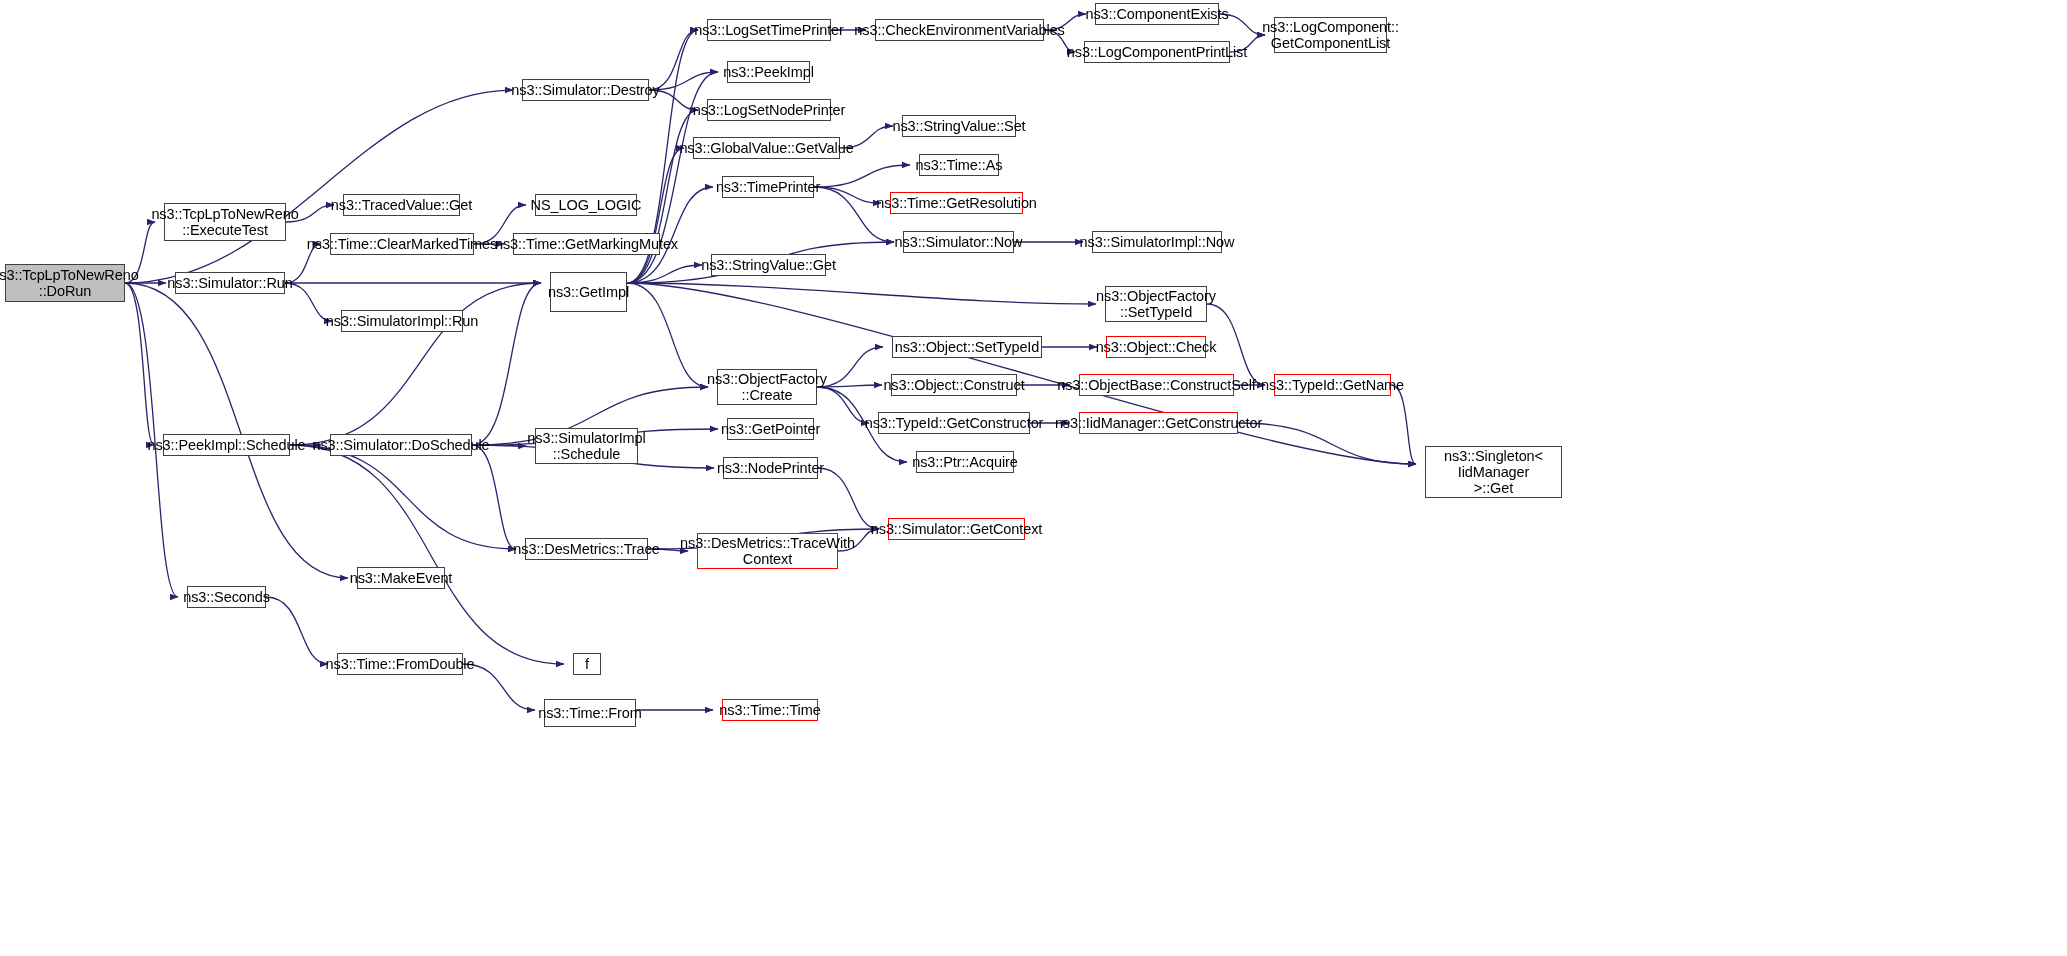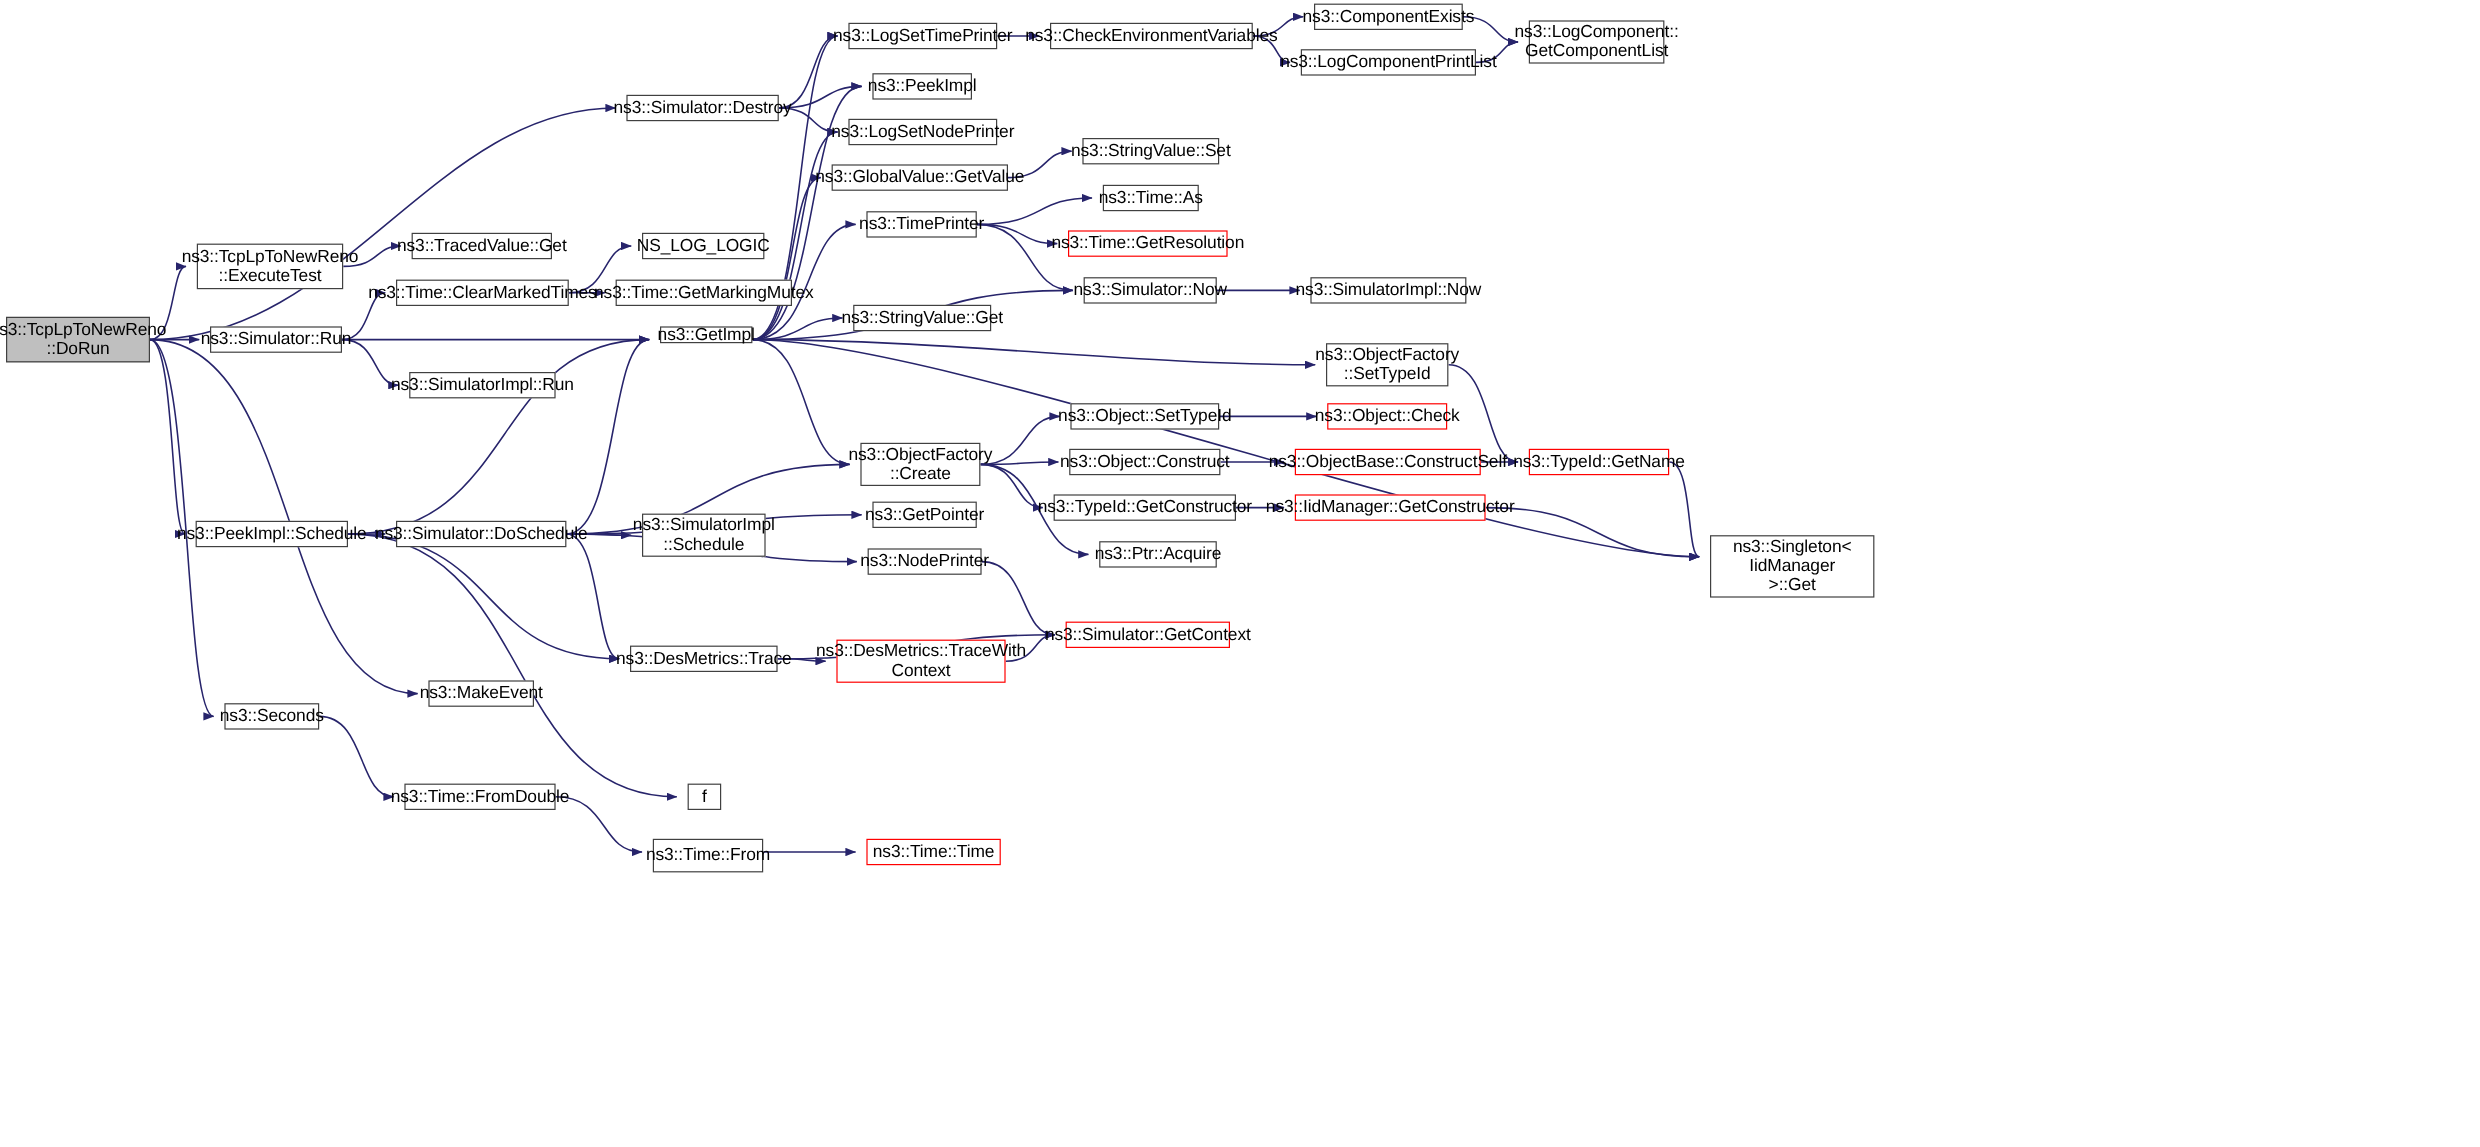--- a/index.html
+++ b/index.html
@@ -139,45 +139,45 @@
       <div class="node" style="left: 187px; top: 586px; width: 79px; height: 22px;"><span>ns3::Seconds</span></div>
       <div class="node" style="left: 343px; top: 194px; width: 117px; height: 22px;"><span>ns3::TracedValue::Get</span></div>
       <div class="node" style="left: 330px; top: 233px; width: 144px; height: 22px;"><span>ns3::Time::ClearMarkedTimes</span></div>
       <div class="node" style="left: 341px; top: 310px; width: 122px; height: 22px;"><span>ns3::SimulatorImpl::Run</span></div>
       <div class="node" style="left: 330px; top: 434px; width: 142px; height: 22px;"><span>ns3::Simulator::DoSchedule</span></div>
       <div class="node" style="left: 357px; top: 567px; width: 88px; height: 22px;"><span>ns3::MakeEvent</span></div>
       <div class="node" style="left: 337px; top: 653px; width: 126px; height: 22px;"><span>ns3::Time::FromDouble</span></div>
       <div class="node" style="left: 535px; top: 194px; width: 102px; height: 22px;"><span>NS_LOG_LOGIC</span></div>
       <div class="node" style="left: 513px; top: 233px; width: 147px; height: 22px;"><span>ns3::Time::GetMarkingMutex</span></div>
       <div class="node" style="left: 522px; top: 79px; width: 127px; height: 22px;"><span>ns3::Simulator::Destroy</span></div>
-      <div class="node" style="left: 550px; top: 272px; width: 77px; height: 14px;"><span>ns3::GetImpl</span></div>
+      <div class="node" style="left: 550px; top: 272px; width: 77px; height: 40px;"><span>ns3::GetImpl</span></div>
       <div class="node" style="left: 535px; top: 428px; width: 103px; height: 36px;"><span>ns3::SimulatorImpl
 ::Schedule</span></div>
       <div class="node" style="left: 525px; top: 538px; width: 123px; height: 22px;"><span>ns3::DesMetrics::Trace</span></div>
       <div class="node" style="left: 573px; top: 653px; width: 28px; height: 22px;"><span>f</span></div>
       <div class="node" style="left: 544px; top: 699px; width: 92px; height: 28px;"><span>ns3::Time::From</span></div>
       <div class="node" style="left: 707px; top: 19px; width: 124px; height: 22px;"><span>ns3::LogSetTimePrinter</span></div>
       <div class="node" style="left: 727px; top: 61px; width: 83px; height: 22px;"><span>ns3::PeekImpl</span></div>
       <div class="node" style="left: 707px; top: 99px; width: 124px; height: 22px;"><span>ns3::LogSetNodePrinter</span></div>
       <div class="node" style="left: 693px; top: 137px; width: 147px; height: 22px;"><span>ns3::GlobalValue::GetValue</span></div>
       <div class="node" style="left: 722px; top: 176px; width: 92px; height: 22px;"><span>ns3::TimePrinter</span></div>
       <div class="node" style="left: 711px; top: 254px; width: 115px; height: 22px;"><span>ns3::StringValue::Get</span></div>
       <div class="node" style="left: 717px; top: 369px; width: 100px; height: 36px;"><span>ns3::ObjectFactory
 ::Create</span></div>
       <div class="node" style="left: 727px; top: 418px; width: 87px; height: 22px;"><span>ns3::GetPointer</span></div>
       <div class="node" style="left: 723px; top: 457px; width: 95px; height: 22px;"><span>ns3::NodePrinter</span></div>
       <div class="node redborder" style="left: 697px; top: 533px; width: 141px; height: 36px;"><span>ns3::DesMetrics::TraceWith
 Context</span></div>
-      <div class="node redborder" style="left: 722px; top: 699px; width: 112px; height: 22px;"><span>ns3::Time::Time</span></div>
+      <div class="node redborder" style="left: 722px; top: 699px; width: 96px; height: 22px;"><span>ns3::Time::Time</span></div>
       <div class="node" style="left: 875px; top: 19px; width: 169px; height: 22px;"><span>ns3::CheckEnvironmentVariables</span></div>
       <div class="node" style="left: 902px; top: 115px; width: 114px; height: 22px;"><span>ns3::StringValue::Set</span></div>
       <div class="node" style="left: 919px; top: 154px; width: 80px; height: 22px;"><span>ns3::Time::As</span></div>
       <div class="node redborder" style="left: 890px; top: 192px; width: 133px; height: 22px;"><span>ns3::Time::GetResolution</span></div>
       <div class="node" style="left: 903px; top: 231px; width: 111px; height: 22px;"><span>ns3::Simulator::Now</span></div>
-      <div class="node" style="left: 892px; top: 336px; width: 124px; height: 22px;"><span>ns3::Object::SetTypeId</span></div>
+      <div class="node" style="left: 892px; top: 336px; width: 150px; height: 22px;"><span>ns3::Object::SetTypeId</span></div>
       <div class="node" style="left: 891px; top: 374px; width: 126px; height: 22px;"><span>ns3::Object::Construct</span></div>
       <div class="node" style="left: 878px; top: 412px; width: 152px; height: 22px;"><span>ns3::TypeId::GetConstructor</span></div>
       <div class="node" style="left: 916px; top: 451px; width: 98px; height: 22px;"><span>ns3::Ptr::Acquire</span></div>
       <div class="node redborder" style="left: 888px; top: 518px; width: 137px; height: 22px;"><span>ns3::Simulator::GetContext</span></div>
       <div class="node" style="left: 1095px; top: 3px; width: 124px; height: 22px;"><span>ns3::ComponentExists</span></div>
       <div class="node" style="left: 1084px; top: 41px; width: 146px; height: 22px;"><span>ns3::LogComponentPrintList</span></div>
       <div class="node" style="left: 1092px; top: 231px; width: 130px; height: 22px;"><span>ns3::SimulatorImpl::Now</span></div>
       <div class="node" style="left: 1105px; top: 286px; width: 102px; height: 36px;"><span>ns3::ObjectFactory
 ::SetTypeId</span></div>
       <div class="node redborder" style="left: 1106px; top: 336px; width: 100px; height: 22px;"><span>ns3::Object::Check</span></div>

